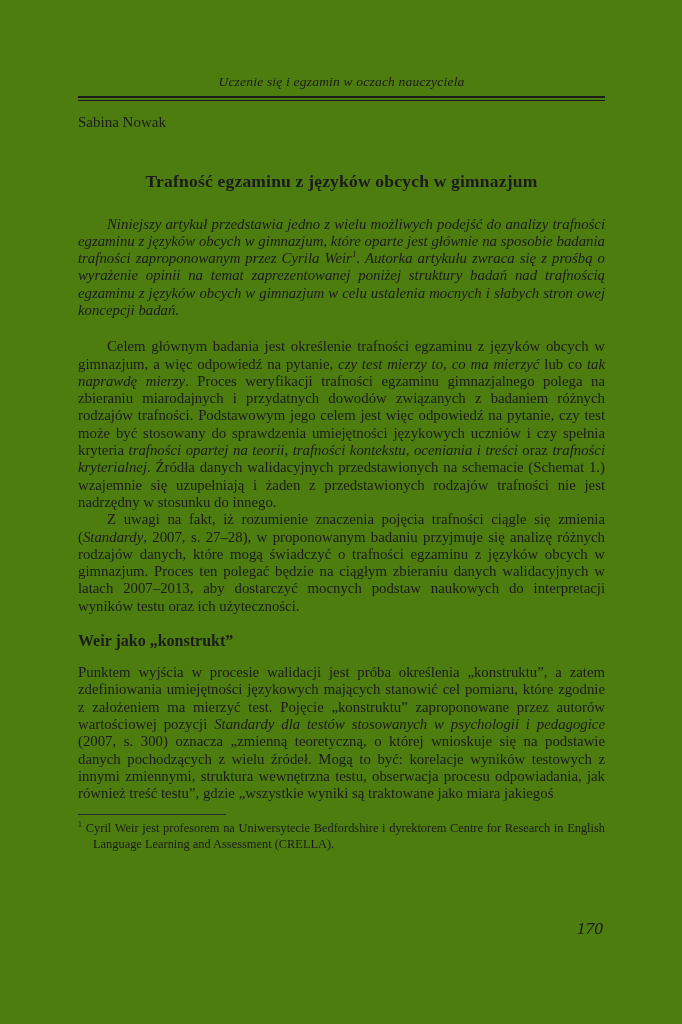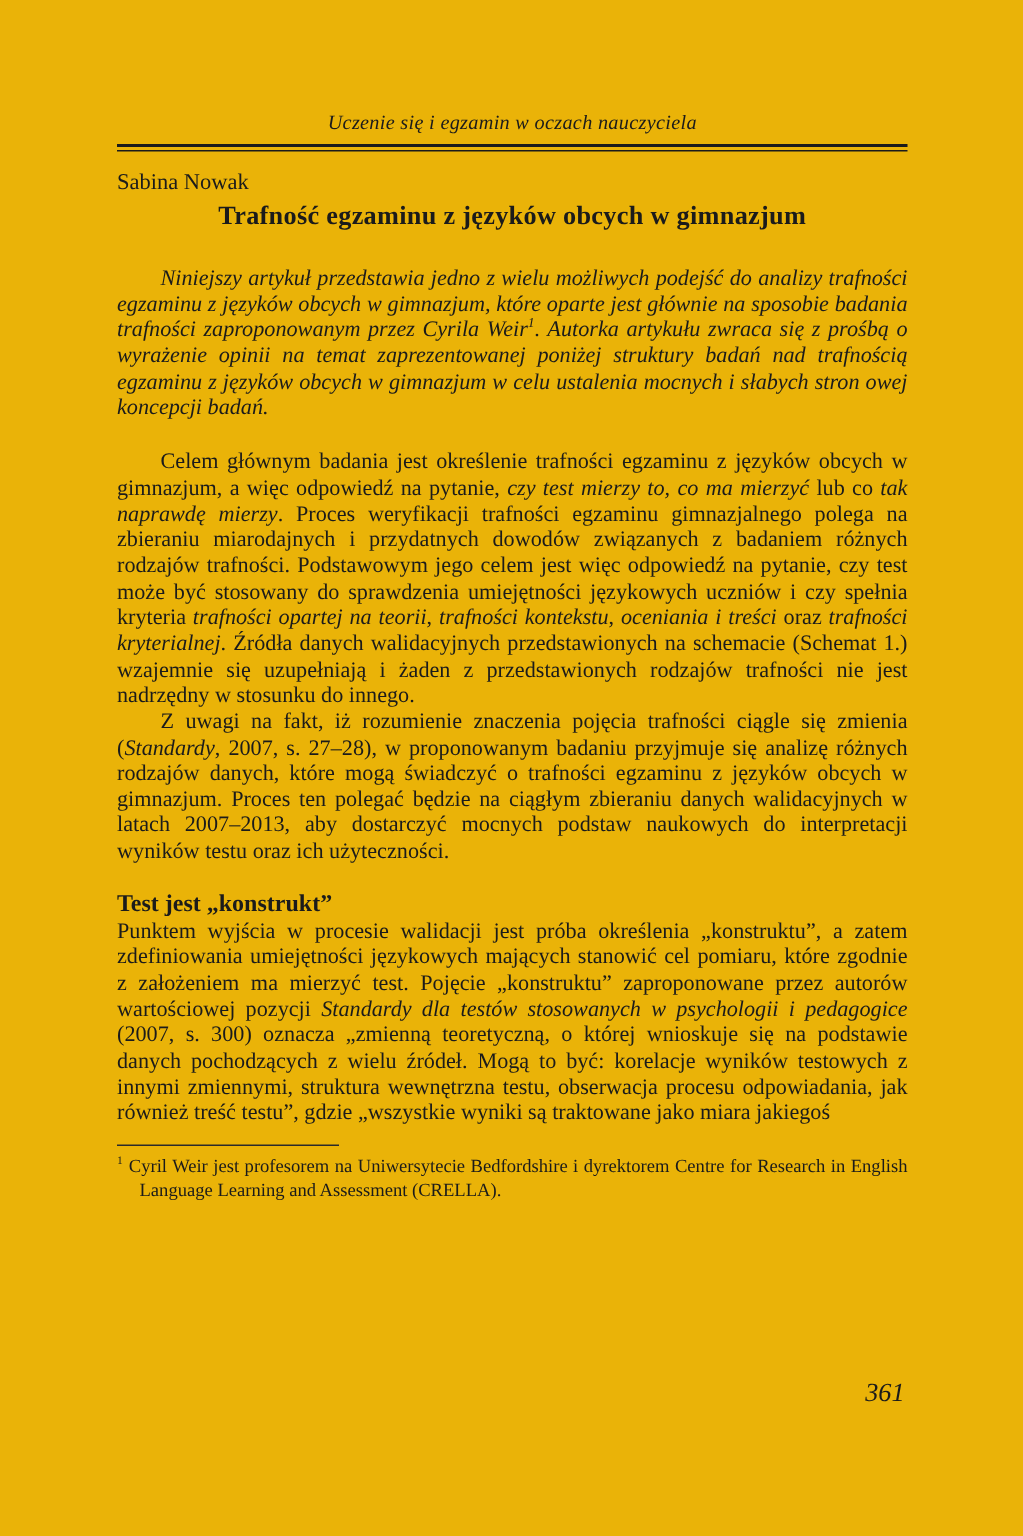--- a/index.html
+++ b/index.html
@@ -1,21 +1,21 @@
 <!DOCTYPE html>
 <html lang="pl"><head>
 <meta charset="utf-8">
 <style>
   * { margin: 0; padding: 0; box-sizing: border-box; }
   html, body { background: #ffffff; }
   .page {
     position: relative;
     width: 682px;
     height: 1024px;
-    background: #eab308;
+    background: #4d7c0f;
     overflow: hidden;
     font-family: "Liberation Serif", "DejaVu Serif", serif;
     color: #1b1b1b;
   }
   .content {
     position: absolute;
     left: 78px;
     top: 0;
     width: 527px;
   }
@@ -32,20 +32,21 @@
     border-top: 2.5px solid #1b1b1b;
     border-bottom: 1px solid #1b1b1b;
   }
   .author-block {
     margin-top: 11px;
     font-size: 15px;
     line-height: 20.5px;
   }
   .author-name { font-weight: normal; }
   .article-title {
+    margin-top: 38px;
     text-align: center;
     font-size: 17.5px;
     font-weight: bold;
     letter-spacing: 0.2px;
   }
   .para, .abstract {
     font-size: 14.8px;
     line-height: 17.3px;
     text-align: justify;
     hyphens: auto;
@@ -54,21 +55,21 @@
     margin-top: 24px;
     font-style: italic;
   }
   .indent { text-indent: 29px; }
   .first-para { margin-top: 19px; }
   .section-heading {
     margin-top: 17px;
     font-size: 16px;
     font-weight: bold;
   }
-  .after-heading { margin-top: 1px; }
+  .after-heading { margin-top: 14px; }
   sup { font-size: 0.62em; line-height: 0; vertical-align: super; }
   .footnote-block { margin-top: 12px; }
   .footnote-rule {
     width: 148px;
     border-top: 1px solid #2a2a2a;
   }
   .footnote {
     margin-top: 6px;
     font-size: 12.4px;
     line-height: 15.4px;
@@ -100,27 +101,27 @@
     </div>
 
     <h1 class="article-title">Trafność egzaminu z języków obcych w gimnazjum</h1>
 
     <p class="abstract indent"><span style="font-style: italic;">Niniejszy artykuł przedstawia jedno z wielu możliwych podejść do analizy trafności egzaminu z języków obcych w gimnazjum, które oparte jest głównie na sposobie badania trafności zaproponowanym przez Cyrila Weir</span><sup style="font-style: italic;">1</sup><span style="font-style: italic;">. Autorka artykułu zwraca się z prośbą o wyrażenie opinii na temat zaprezentowanej poniżej struktury badań nad trafnością egzaminu z języków obcych w gimnazjum w celu ustalenia mocnych i słabych stron owej koncepcji badań.</span></p>
 
     <p class="para indent first-para"><span>Celem głównym badania jest określenie trafności egzaminu z języków obcych w gimnazjum, a więc odpowiedź na pytanie, </span><span style="font-style: italic;">czy test mierzy to, co ma mierzyć</span><span> lub co </span><span style="font-style: italic;">tak naprawdę mierzy</span><span>. Proces weryfikacji trafności egzaminu gimnazjalnego polega na zbieraniu miarodajnych i przydatnych dowodów związanych z badaniem różnych rodzajów trafności. Podstawowym jego celem jest więc odpowiedź na pytanie, czy test może być stosowany do sprawdzenia umiejętności językowych uczniów i czy spełnia kryteria </span><span style="font-style: italic;">trafności opartej na teorii</span><span>, </span><span style="font-style: italic;">trafności kontekstu</span><span>, </span><span style="font-style: italic;">oceniania i treści</span><span> oraz </span><span style="font-style: italic;">trafności kryterialnej</span><span>. Źródła danych walidacyjnych przedstawionych na schemacie (Schemat 1.) wzajemnie się uzupełniają i żaden z przedstawionych rodzajów trafności nie jest nadrzędny w stosunku do innego.</span></p>
 
     <p class="para indent"><span>Z uwagi na fakt, iż rozumienie znaczenia pojęcia trafności ciągle się zmienia (</span><span style="font-style: italic;">Standardy</span><span>, 2007, s. 27–28), w proponowanym badaniu przyjmuje się analizę różnych rodzajów danych, które mogą świadczyć o trafności egzaminu z języków obcych w gimnazjum. Proces ten polegać będzie na ciągłym zbieraniu danych walidacyjnych w latach 2007–2013, aby dostarczyć mocnych podstaw naukowych do interpretacji wyników testu oraz ich użyteczności.</span></p>
 
-    <h2 class="section-heading">Test jest „konstrukt”</h2>
+    <h2 class="section-heading">Weir jako „konstrukt”</h2>
 
     <p class="para after-heading"><span>Punktem wyjścia w procesie walidacji jest próba określenia „konstruktu”, a zatem zdefiniowania umiejętności językowych mających stanowić cel pomiaru, które zgodnie z założeniem ma mierzyć test. Pojęcie „konstruktu” zaproponowane przez autorów wartościowej pozycji </span><span style="font-style: italic;">Standardy dla testów stosowanych w psychologii i pedagogice</span><span> (2007, s. 300) oznacza „zmienną teoretyczną, o której wnioskuje się na podstawie danych pochodzących z wielu źródeł. Mogą to być: korelacje wyników testowych z innymi zmiennymi, struktura wewnętrzna testu, obserwacja procesu odpowiadania, jak również treść testu”, gdzie „wszystkie wyniki są traktowane jako miara jakiegoś</span></p>
 
     <div class="footnote-block">
       <div class="footnote-rule"></div>
       <div class="footnote">
         <sup class="footnote-marker">1</sup><span class="footnote-text">Cyril Weir jest profesorem na Uniwersytecie Bedfordshire i dyrektorem Centre for Research in English Language Learning and Assessment (CRELLA).</span>
       </div>
     </div>
 
   </div>
 
-  <div class="page-number">361</div>
+  <div class="page-number">170</div>
 </div>
 
 </body></html>

